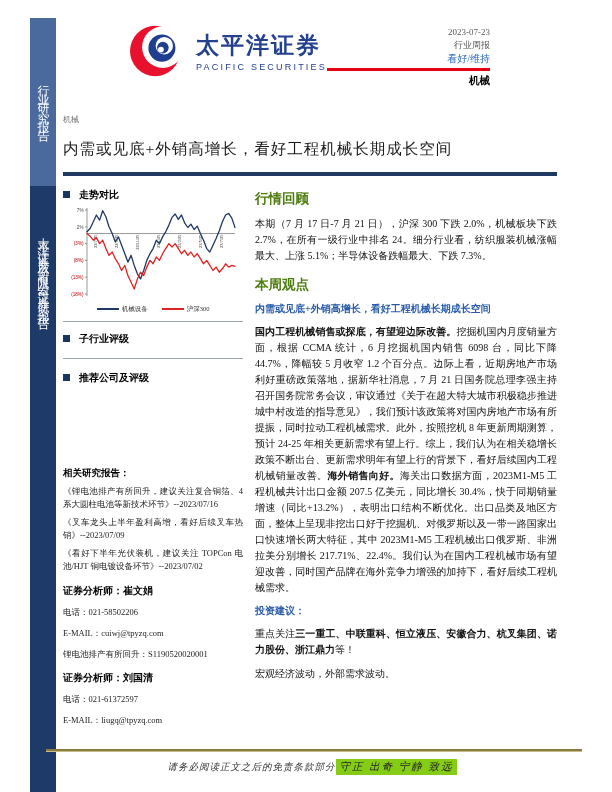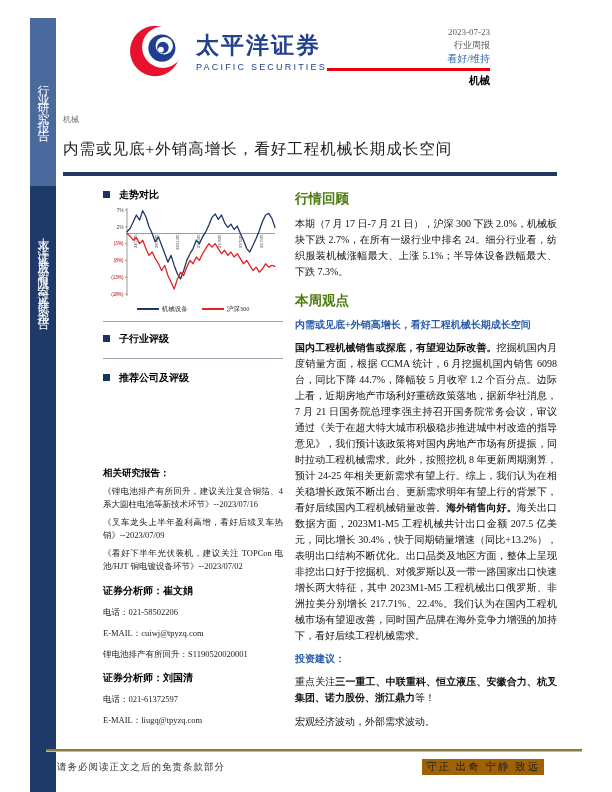--- a/index.html
+++ b/index.html
@@ -22,21 +22,21 @@
            font-family:"Liberation Sans",sans-serif;}
   .header-meta{text-align:right;padding-top:4px;}
   .meta-date,.meta-type{font-size:9px;color:#595959;line-height:13px;}
   .meta-rating{font-size:10px;color:#2f6eb5;line-height:14px;}
   .red-rule{width:163px;height:3px;background:#e60012;margin:2px 0 3px auto;}
   .meta-industry{font-size:10.5px;font-weight:bold;color:#000;}
   .cat-label{font-size:8px;color:#777;margin-top:26px;}
   .title{font-size:15.5px;font-weight:normal;color:#1a1a1a;margin:14px 0 0 0;letter-spacing:1px;}
   .title-rule{height:3.5px;background:#1f3864;margin-top:12px;}
   
-  .columns{display:flex;margin-top:12px;margin-left:40px;}
+  .columns{display:flex;margin-top:12px;}
   .col-left{width:180px;flex:none;}
   .col-right{flex:1;margin-left:12px;}
   .sec-head{display:flex;align-items:center;gap:9px;font-size:10px;font-weight:bold;color:#000;}
   .sq{width:7px;height:7px;background:#17375e;flex:none;}
   .chart{margin-top:4px;}
   .legend{display:flex;justify-content:center;gap:14px;align-items:center;
           font-size:6.5px;color:#333;margin-top:1px;}
   .leg-line{display:inline-block;width:22px;height:1.6px;vertical-align:middle;margin-right:3px;}
   .thin-rule{border-top:1px solid #9aa5b1;}
   .rule1{margin:7px 0 10px 0;}
@@ -49,24 +49,24 @@
   .an-line{font-size:8.5px;color:#222;margin-top:9px;}
   
   .col-right h2{font-size:13.5px;font-weight:bold;color:#4d7c0f;margin:12px 0 0 0;}
   .col-right h2.first{margin-top:2px;}
   .body{font-size:10px;line-height:1.6;text-align:justify;color:#111;margin:8px 0 0 0;}
   .body b{font-weight:bold;}
   .blue-sub{font-size:10px;font-weight:bold;color:#2a5caa;margin:8px 0 0 0;}
   
   .footer-rule{position:absolute;left:46px;right:30px;top:749px;height:2px;background:#8a7b40;
                border-bottom:1px solid #c9bd8a;}
-  .footer{position:absolute;left:57px;right:68px;top:759px;display:flex;
-          justify-content:space-between;align-items:center;}
+  .footer{position:absolute;left:57px;right:44px;top:759px;display:flex;
+          justify-content:center;align-items:center;font-style:italic;}
   .disclaimer{font-size:9.5px;color:#333;letter-spacing:1px;}
-  .motto{font-size:10.5px;color:#222;background:#a16207;padding:1px 4px;letter-spacing:2px;}
+  .motto{font-size:10.5px;color:#222;background:#84cc16;padding:1px 4px;letter-spacing:2px;}
 </style>
 </head>
 <body>
 
 <div class="page">
 
   <div class="sidebar-seg sidebar-top">
     <span class="vtext">行业研究报告</span>
   </div>
   <div class="sidebar-seg sidebar-bottom">

